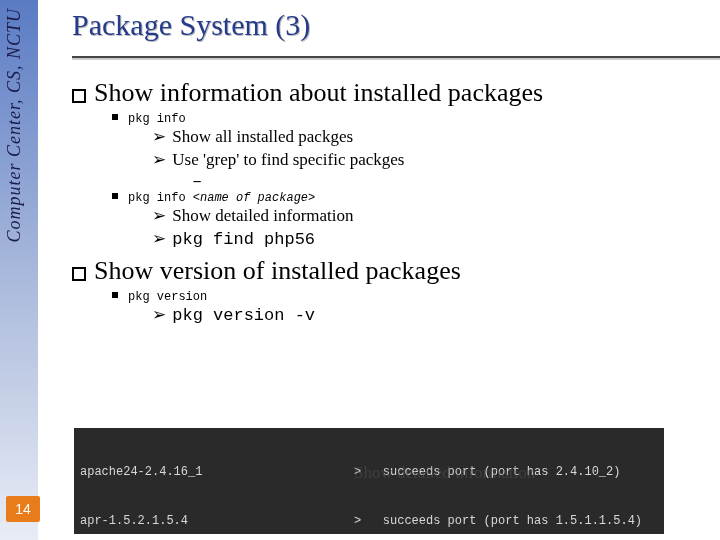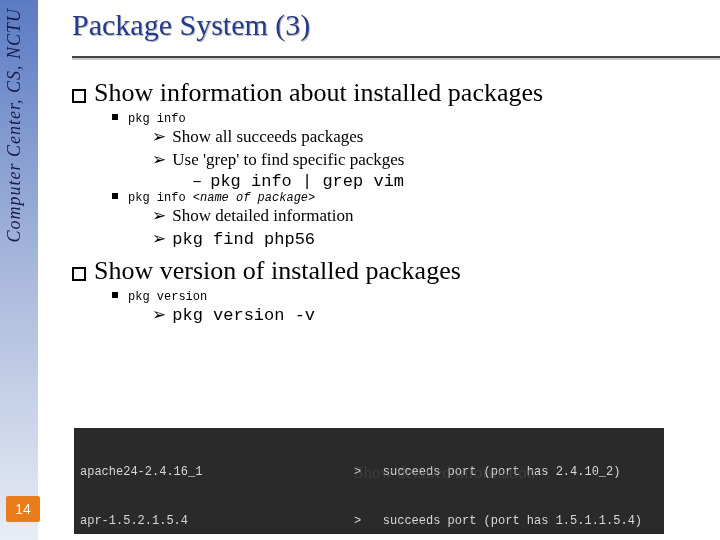--- a/index.html
+++ b/index.html
@@ -169,29 +169,28 @@
     <span class="sq-bullet"></span>
     <span>Show information about installed packages</span>
   </div>
 
   <div class="dot-item">
     <span class="dot-bullet"></span>
     <span>pkg info</span>
   </div>
   <div class="arrow-item">
     <span class="arrow-bullet">➢</span>
-    <span>Show all succeeds packages</span>
+    <span>Show all installed packges</span>
   </div>
   <div class="arrow-item">
     <span class="arrow-bullet">➢</span>
     <span>Use 'grep' to find specific packges</span>
   </div>
   <div class="dash-item">
     <span class="dash-bullet">–</span>
-    <span>pkg info | grep vim</span>
   </div>
 
   <div class="dot-item">
     <span class="dot-bullet"></span>
     <span><span>pkg info </span><span class="italic">&lt;name of package&gt;</span></span>
   </div>
   <div class="arrow-item">
     <span class="arrow-bullet">➢</span>
     <span>Show detailed information</span>
   </div>

